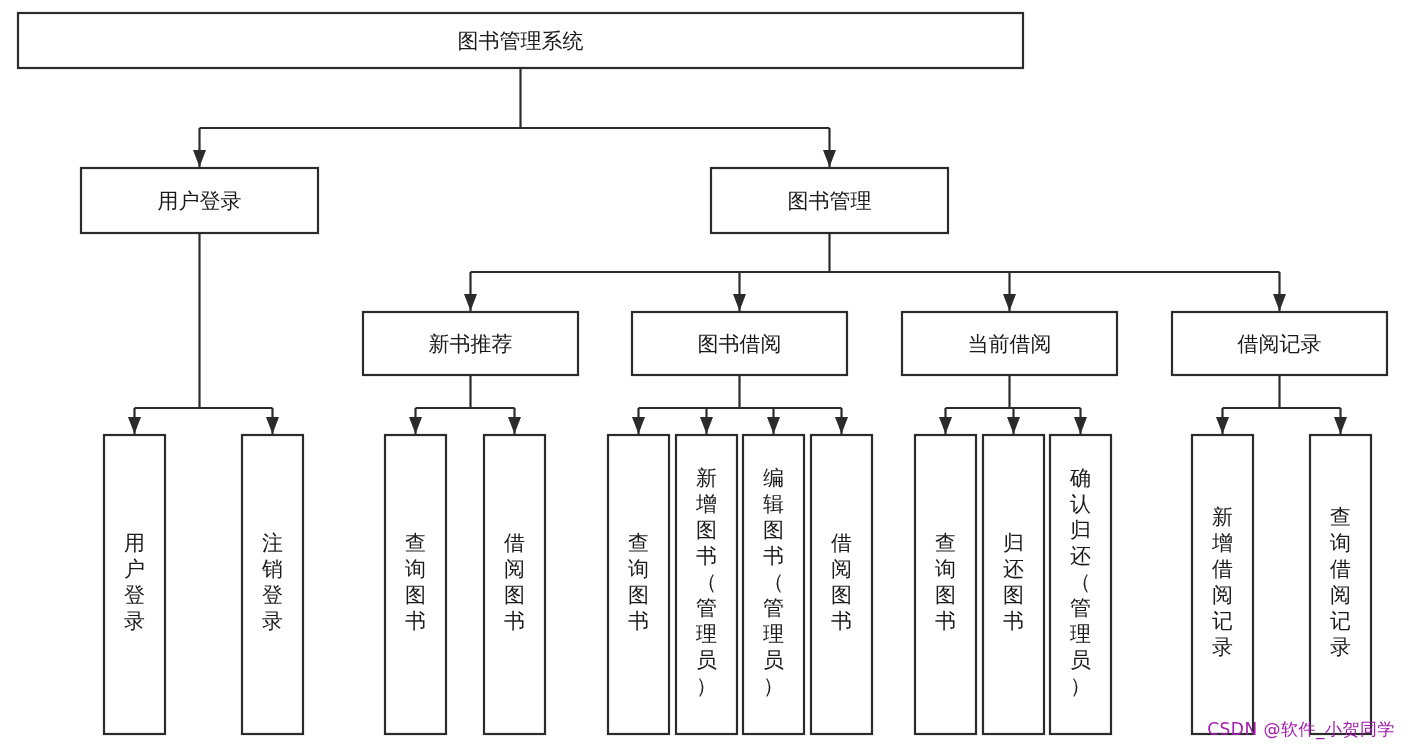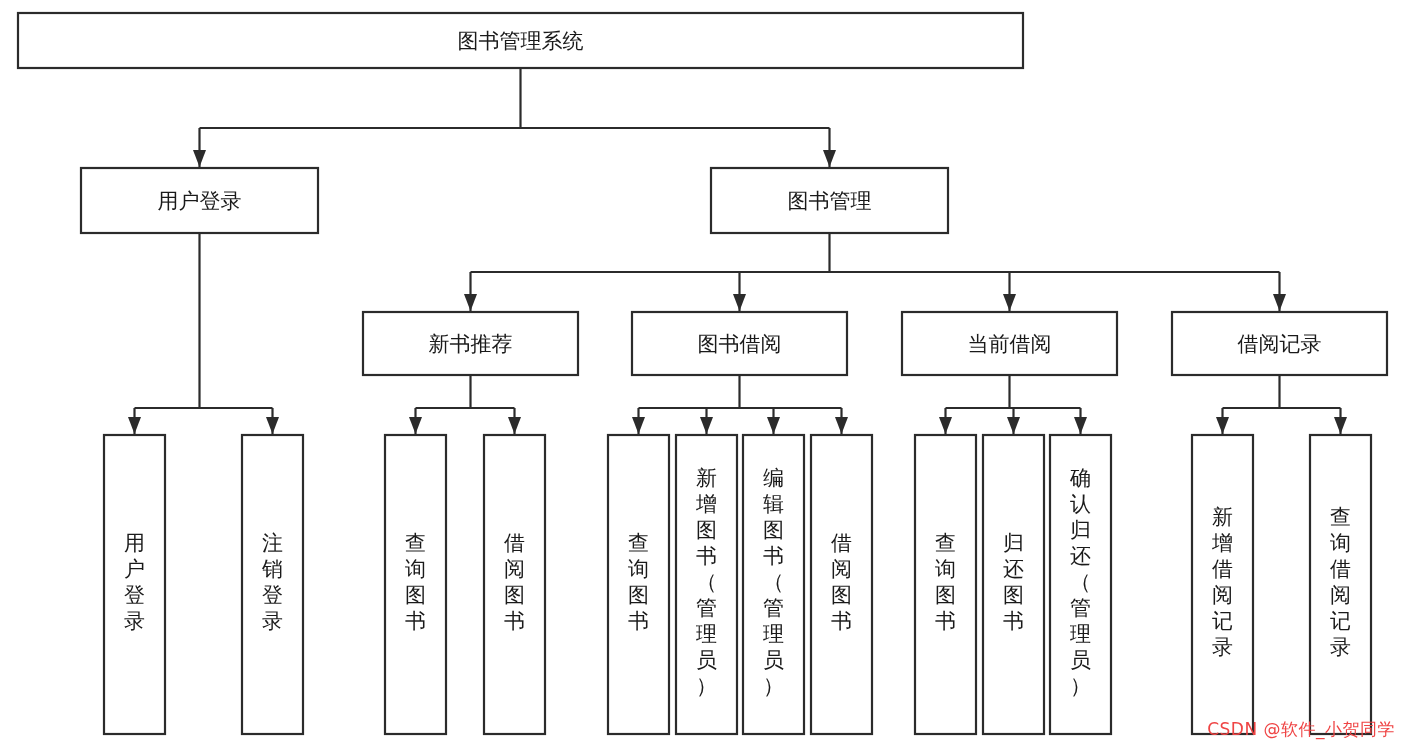--- a/index.html
+++ b/index.html
@@ -54,21 +54,21 @@
     font-size: 21px;
     fill: #1a1a1a;
     text-anchor: middle;
   }
   .watermark {
     position: absolute;
     right: 10px;
     bottom: 6px;
     font-family: "DejaVu Sans", "Liberation Sans", sans-serif;
     font-size: 17px;
-    color: #ef4444;
+    color: #a21caf;
     white-space: nowrap;
     letter-spacing: 0.5px;
     user-select: none;
   }
 </style>
 </head>
 <body>
 
 <div id="diagram-root">
 

